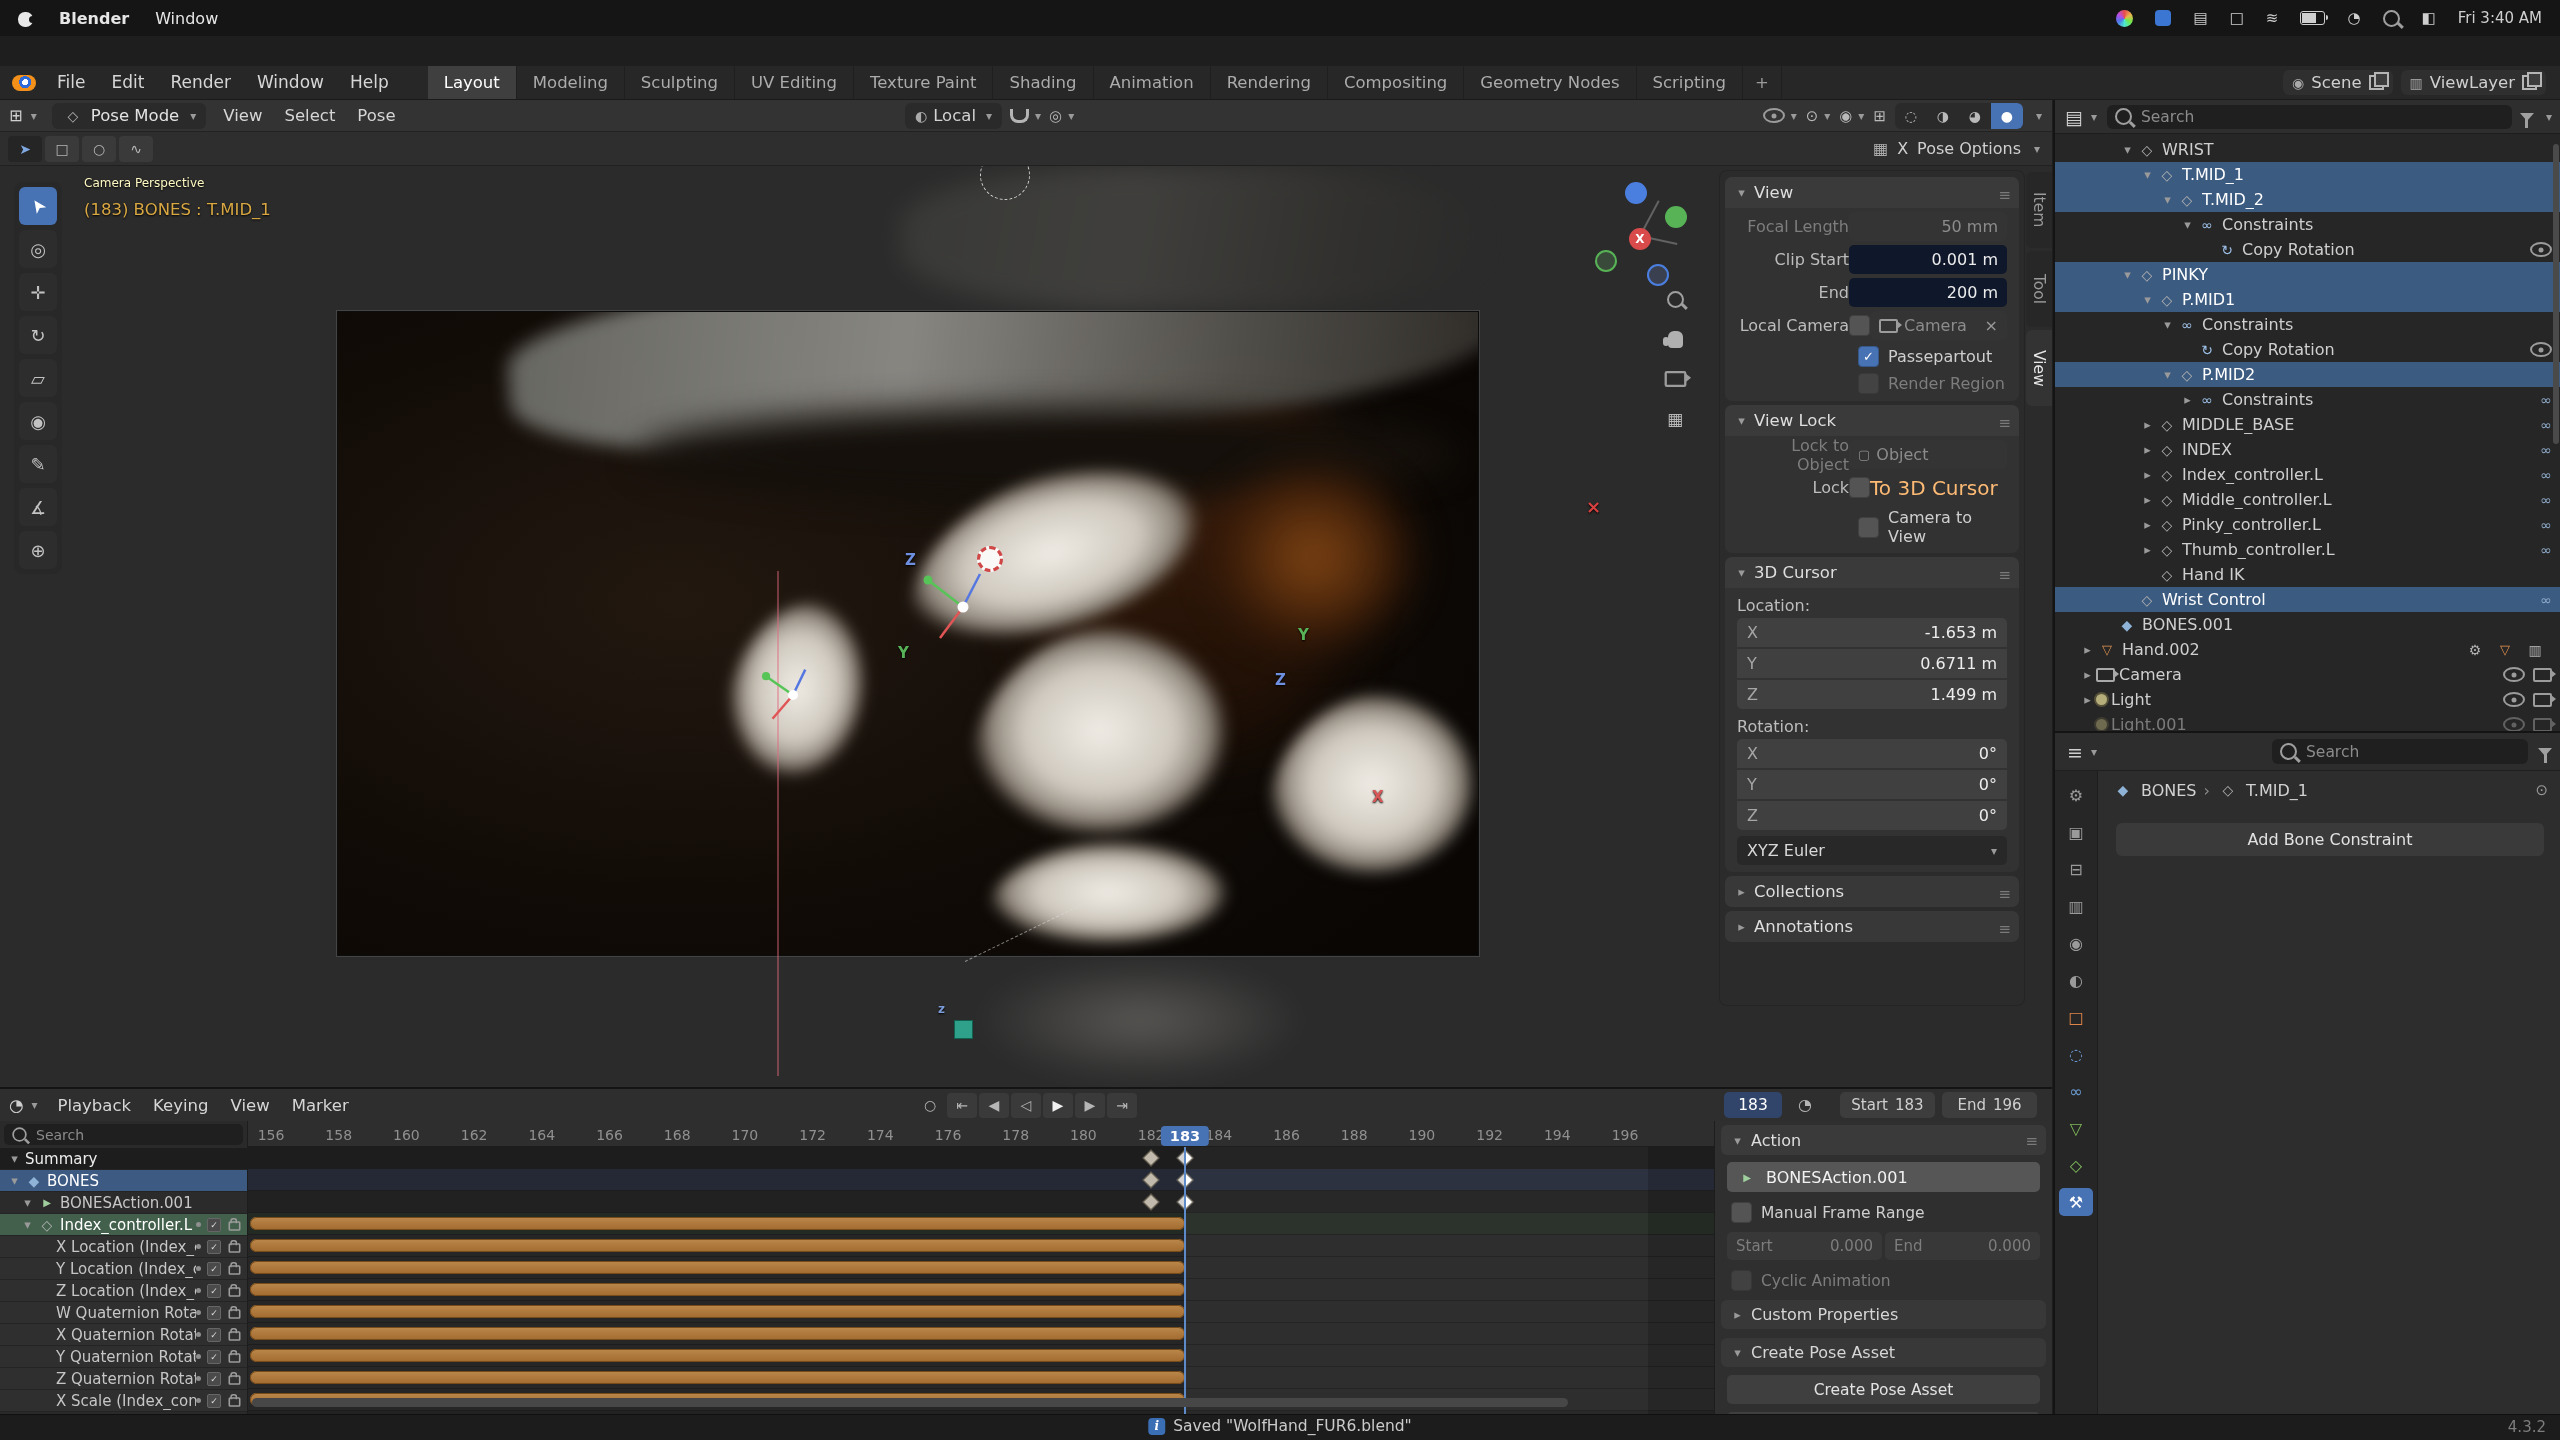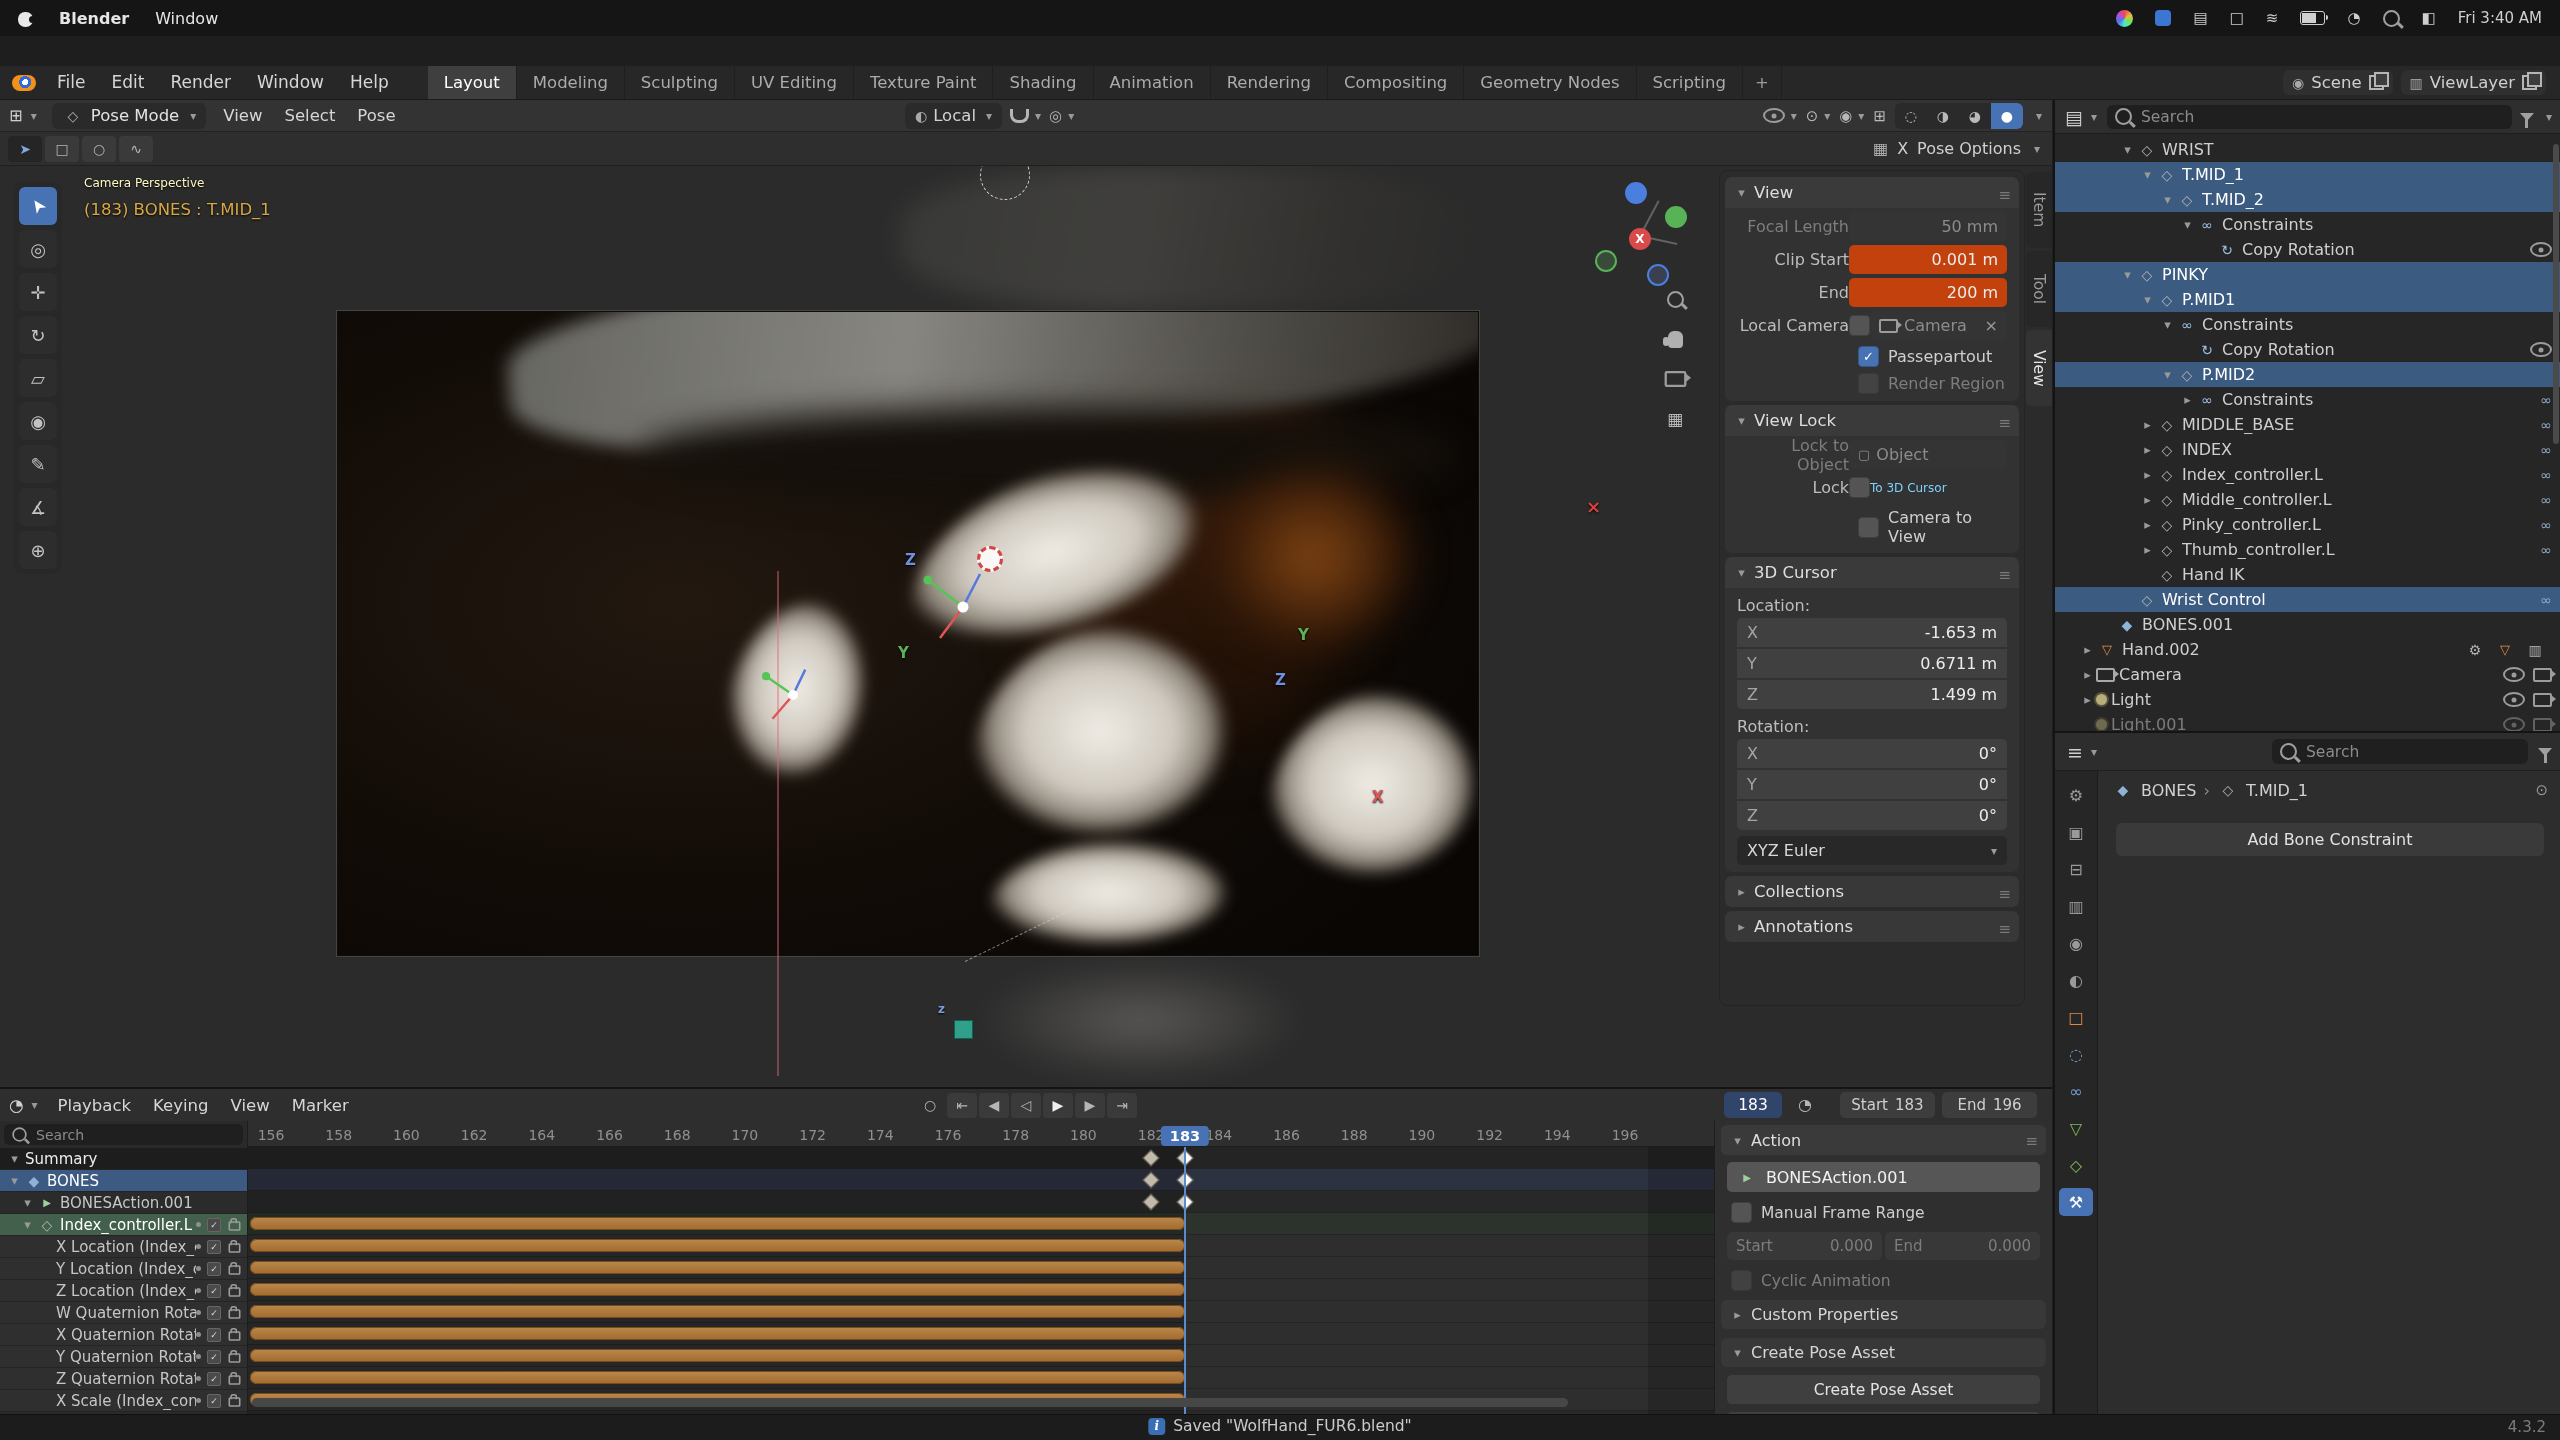--- a/index.html
+++ b/index.html
@@ -146,21 +146,21 @@
 
   
   .npanel{left:1719px;top:4px;width:306px;height:836px;background:rgba(44,44,44,.96);border:1px solid #242424;border-radius:8px;box-sizing:border-box;overflow:hidden;padding-top:2px;}
   .np-sec{background:#323232;border-radius:7px;margin:4px 5px;padding-bottom:7px;}
   .np-sec.closed{padding-bottom:0;}
   .np-head{display:flex;align-items:center;height:31px;padding:0 8px;background:#3a3a3a;border-radius:7px 7px 0 0;gap:4px;}
   .np-sec.closed .np-head{border-radius:7px;background:#383838;}
   .np-title{font-size:16.5px;color:#dedede;flex:1;}
   .np-row{display:flex;align-items:center;margin:4px 12px 0;height:29px;}
   .np-label{width:112px;text-align:right;color:#bdbdbd;font-size:16px;flex:none;}
-  .np-field{flex:1;height:29px;background:#c2410c;border-radius:5px;display:flex;align-items:center;justify-content:flex-end;padding:0 9px;font-size:16px;color:#ececec;gap:6px;box-sizing:border-box;}
+  .np-field{flex:1;height:29px;background:#0f172a;border-radius:5px;display:flex;align-items:center;justify-content:flex-end;padding:0 9px;font-size:16px;color:#ececec;gap:6px;box-sizing:border-box;}
   .np-row.dim .np-field{background:#343434;color:#8c8c8c;}
   .np-row.dim .np-label{color:#7d7d7d;}
   .np-field.dimf{background:#343434;color:#8c8c8c;}
   .np-chkrow{display:flex;align-items:center;gap:9px;margin:6px 12px 0 133px;font-size:16px;color:#cfcfcf;}
   .np-chkrow.dim{color:#7d7d7d;}
   .np-chkrow.dim .checkbox{opacity:.5;}
   .np-sub{margin:8px 12px 2px;font-size:16px;color:#bdbdbd;}
   .np-stack{margin:3px 12px 0;display:flex;flex-direction:column;gap:2px;}
   .np-axis{height:29px;background:#404040;display:flex;align-items:center;justify-content:space-between;padding:0 10px;font-size:16px;color:#ececec;}
   .np-axis:first-child{border-radius:5px 5px 0 0;}
@@ -582,21 +582,21 @@
         <div class="np-row dim">
           <span class="np-label">Lock to Object</span>
           <div class="np-field dimf" style="justify-content:flex-start">
             <span style="font-size:13px">▢</span>
             <span>Object</span>
           </div>
         </div>
         <div class="np-row">
           <span class="np-label">Lock</span>
           <span class="checkbox"></span>
-          <span style="font-size:12px;color:#7dd3fc">To 3D Cursor</span>
+          <span style="font-size:20px;color:#fdba74">To 3D Cursor</span>
         </div>
         <div class="np-chkrow">
           <span class="checkbox"></span>
           <span>Camera to View</span>
         </div>
       </section>
 
       <section class="np-sec">
         <div class="np-head">
           <span class="car ar-open"></span>

